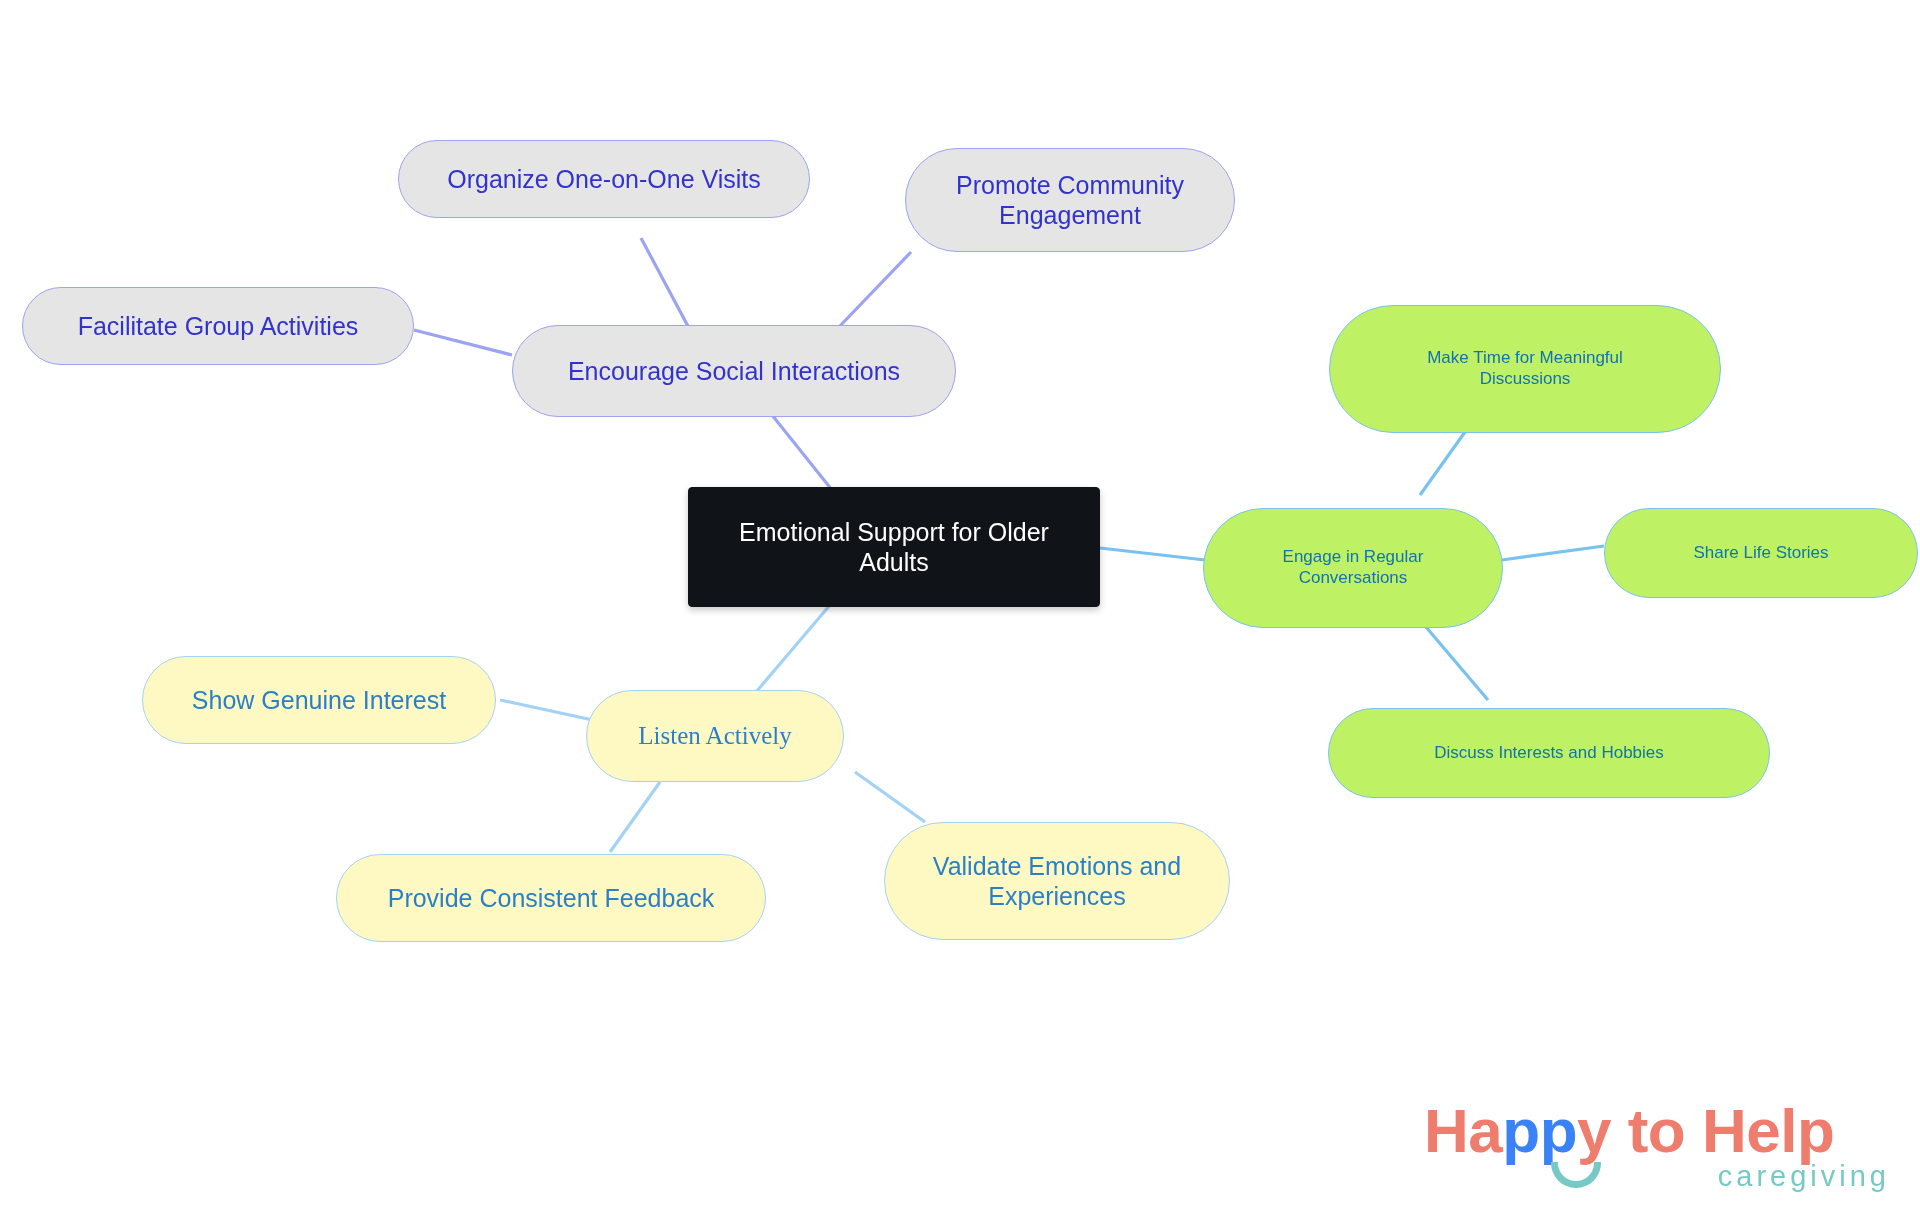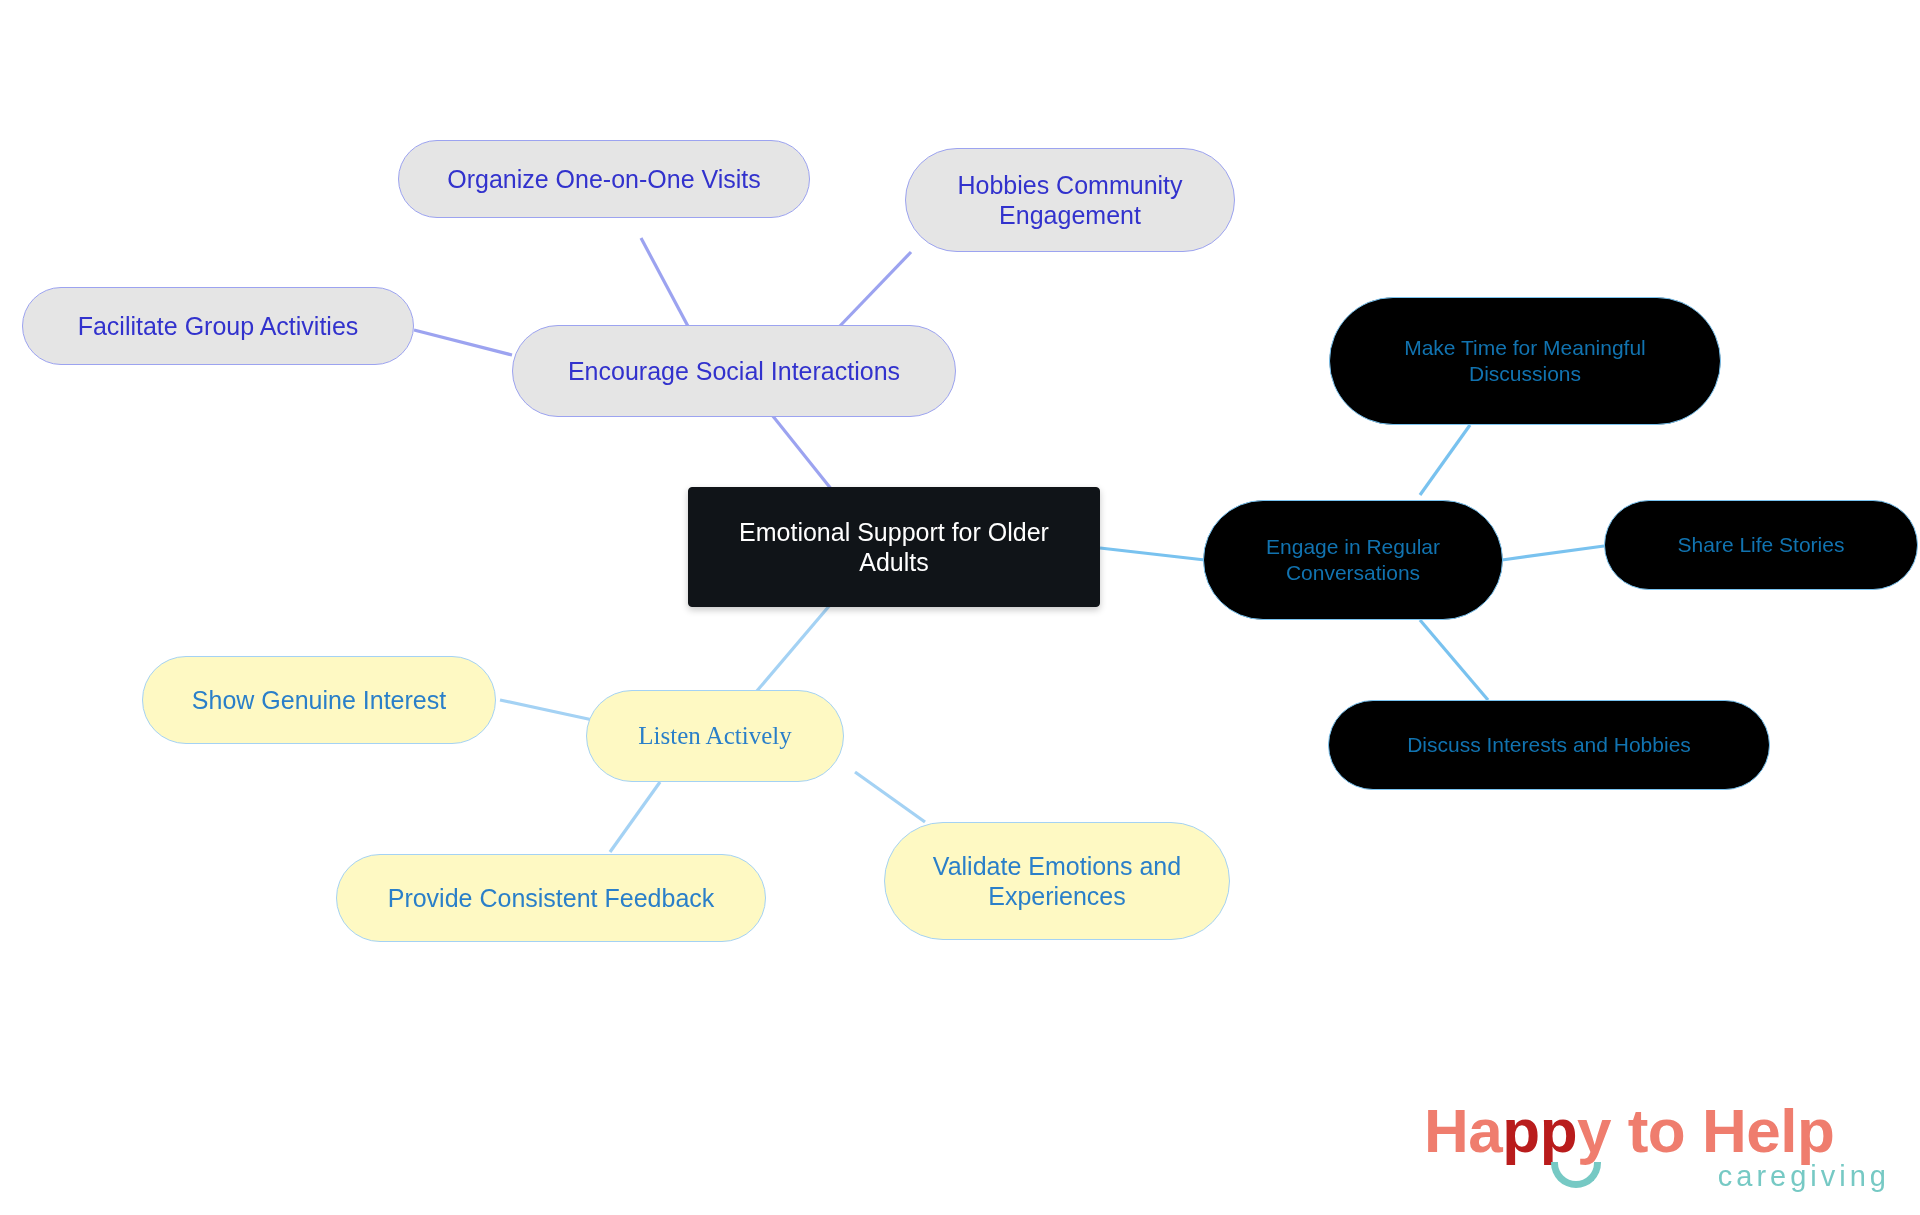--- a/index.html
+++ b/index.html
@@ -40,24 +40,25 @@
     font-size: 25px;
     box-shadow: 0 3px 7px rgba(0,0,0,0.22);
   }
   .node-purple {
     background: #e5e5e5;
     color: #3232cd;
     border: 1.6px solid #9ca3f0;
     font-size: 25px;
   }
   .node-blue {
-    background: #000000;
+    background: #bef264;
     color: #1173b0;
     border: 1.6px solid #79c2ef;
-    font-size: 21px;
+    font-size: 17px;
+    margin-top: 8px;
   }
   .node-blue-soft {
     background: #fef9c3;
     color: #2a7fc9;
     border: 1.6px solid #a4d2f4;
     font-size: 25px;
   }
   #logo {
     position: absolute;
     left: 1424px; top: 1100px;
@@ -66,21 +67,21 @@
   .logo-main {
     font-size: 62px;
     font-weight: bold;
     letter-spacing: -0.5px;
     color: #ef7d6e;
     line-height: 1;
     position: absolute;
     left: 0; top: 0;
     white-space: nowrap;
   }
-  .logo-main .teal { color: #b91c1c; }
+  .logo-main .teal { color: #3b82f6; }
   .logo-sub {
     position: absolute;
     right: 4px; top: 62px;
     font-size: 29px;
     letter-spacing: 4px;
     color: #76c9c4;
     line-height: 1;
   }
   .smile {
     position: absolute;
@@ -123,21 +124,21 @@
     <line x1="855" y1="772" x2="925" y2="822" stroke="#a4d2f4" stroke-width="3.2"></line>
   </svg>
 
   <div class="node node-root" style="left:688px; top:487px; width:412px; height:120px;">Emotional Support for Older
 Adults</div>
 
   <div class="node node-purple" style="left:512px; top:325px; width:444px; height:92px;">Encourage Social Interactions</div>
 
   <div class="node node-purple" style="left:398px; top:140px; width:412px; height:78px;">Organize One-on-One Visits</div>
 
-  <div class="node node-purple" style="left:905px; top:148px; width:330px; height:104px;">Hobbies Community
+  <div class="node node-purple" style="left:905px; top:148px; width:330px; height:104px;">Promote Community
 Engagement</div>
 
   <div class="node node-purple" style="left:22px; top:287px; width:392px; height:78px;">Facilitate Group Activities</div>
 
   <div class="node node-blue" style="left:1203px; top:500px; width:300px; height:120px;">Engage in Regular
 Conversations</div>
 
   <div class="node node-blue" style="left:1329px; top:297px; width:392px; height:128px;">Make Time for Meaningful
 Discussions</div>
 

